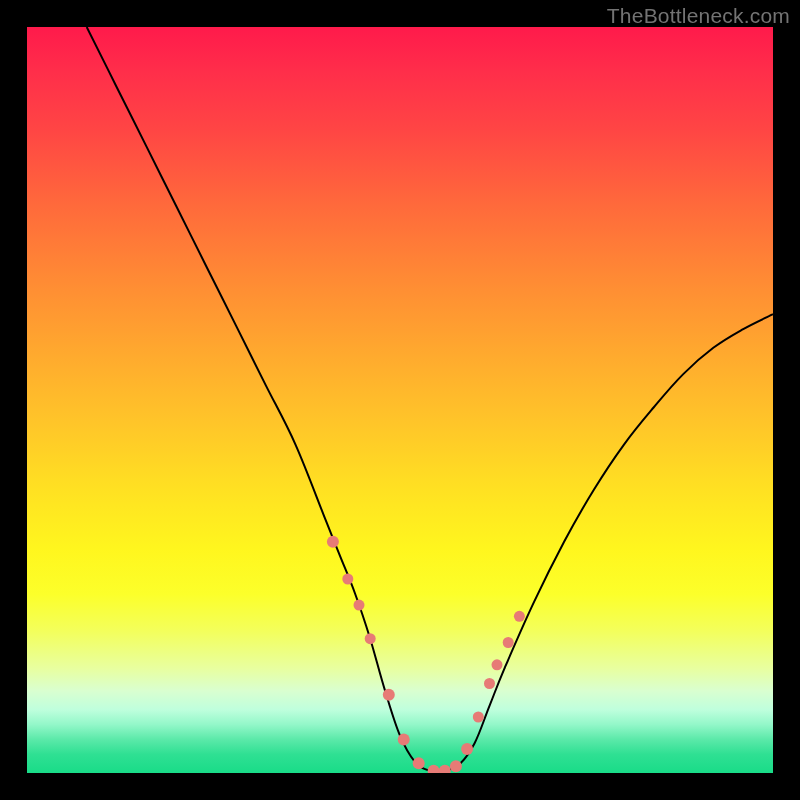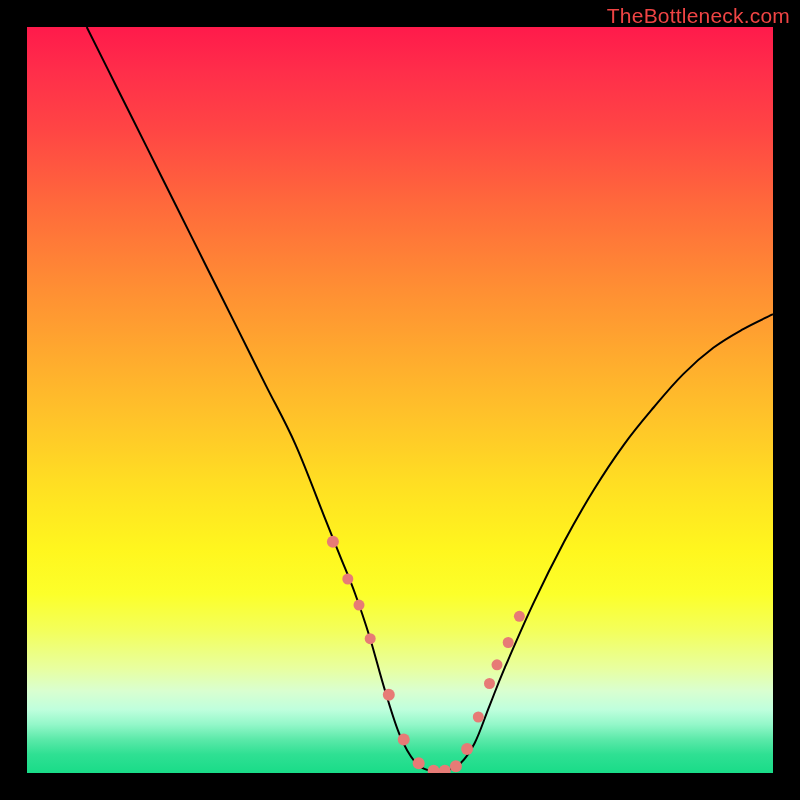--- a/index.html
+++ b/index.html
@@ -35,21 +35,21 @@
       #93f7c9 93.5%,
       #5be9a9 95.5%,
       #2fe093 97.5%,
       #19dc88 100%
     );
   }
   .watermark {
     position: absolute;
     top: 4px;
     right: 10px;
-    color: #ef4444;
+    color: #737373;
     font-size: 21px;
     font-weight: 500;
     letter-spacing: 0.2px;
     z-index: 5;
   }
   svg.curve {
     position: absolute;
     left: 0;
     top: 0;
     width: 746px;

